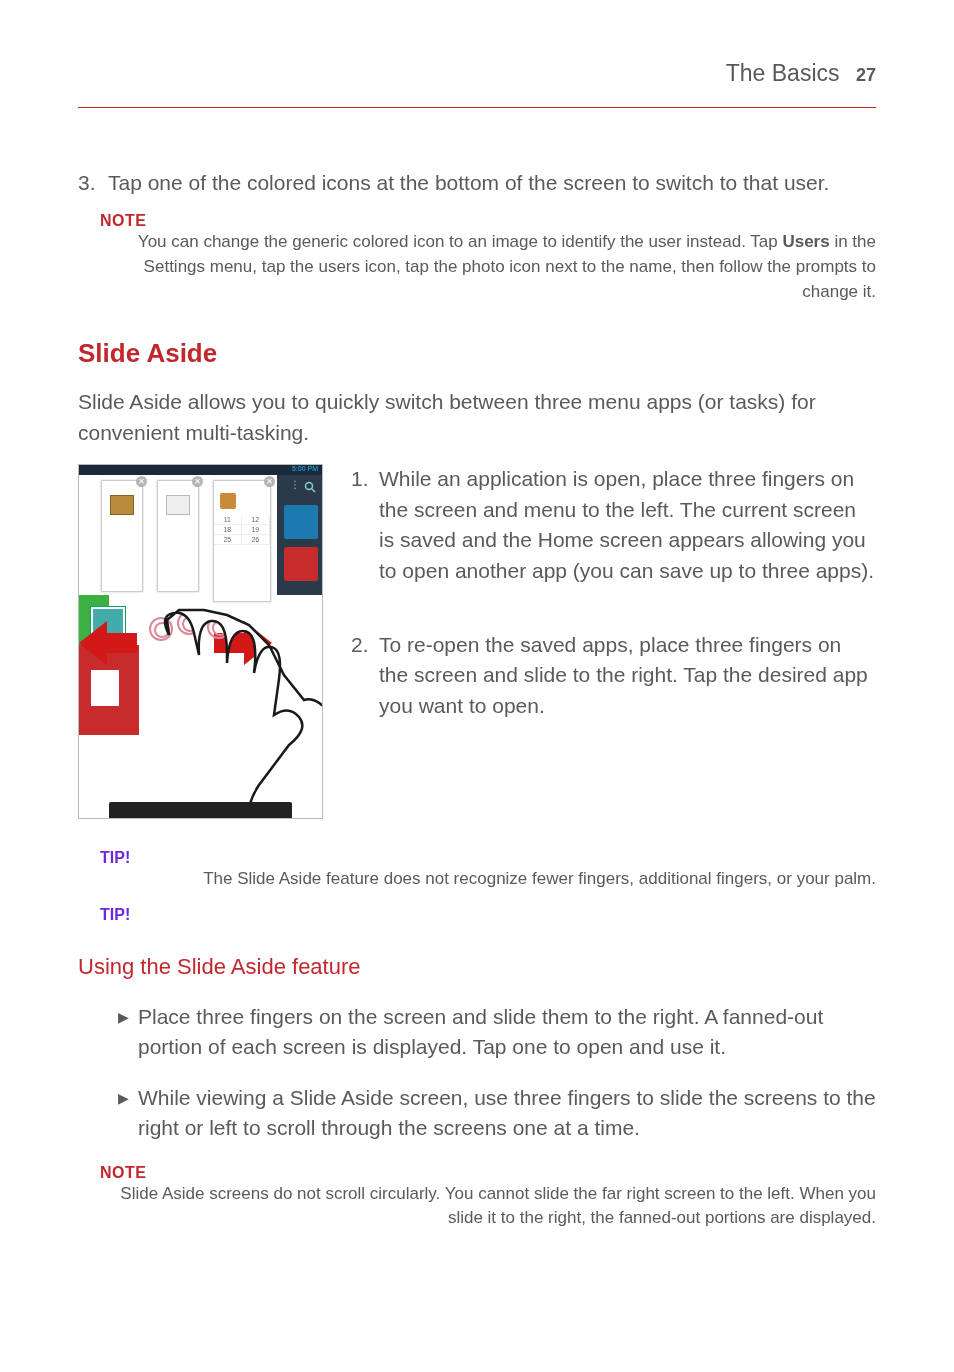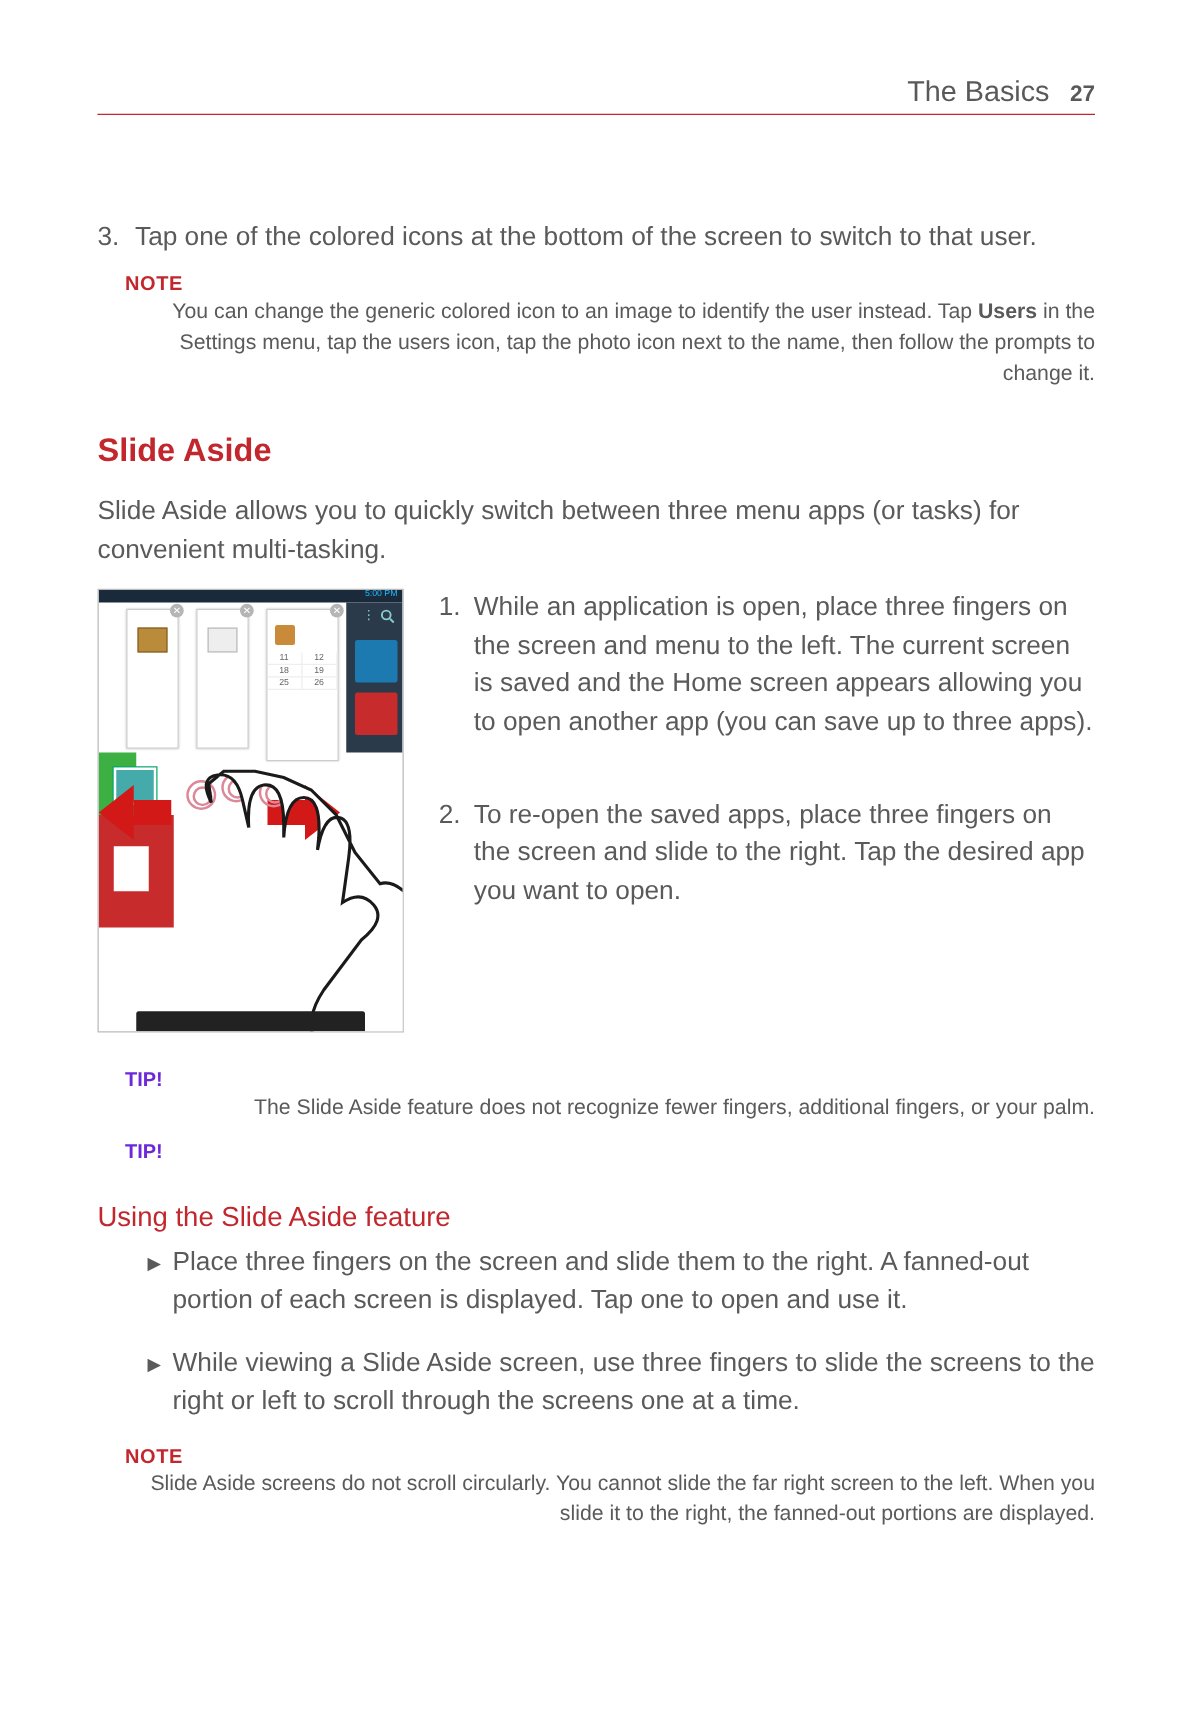--- a/index.html
+++ b/index.html
@@ -8,23 +8,23 @@
     background: #fff;
     font-family: "Helvetica Neue", Arial, sans-serif;
     color: #5a5a5a;
     width: 954px;
   }
   .page {
     padding: 60px 78px 60px 78px;
   }
   .header {
     border-bottom: 1.5px solid #c1272d;
-    padding-bottom: 4px;
+    padding-bottom: 20px;
     text-align: right;
-    margin-bottom: 83px;
+    margin-bottom: 60px;
   }
   .header-title {
     font-size: 23px;
     color: #595959;
     font-weight: 400;
   }
   .page-num {
     font-size: 18px;
     color: #595959;
     font-weight: bold;
@@ -77,21 +77,21 @@
     color: #c1272d;
     font-weight: 600;
     margin-top: 34px;
     margin-bottom: 18px;
   }
   .h3-red {
     font-size: 22px;
     color: #c1272d;
     font-weight: 500;
     margin-top: 30px;
-    margin-bottom: 8px;
+    margin-bottom: 22px;
   }
   .body-para {
     font-size: 21px;
     line-height: 1.45;
     color: #5a5a5a;
     margin-bottom: 16px;
   }
   .body-para .lead-bold {
     font-weight: 500;
     color: #5a5a5a;

